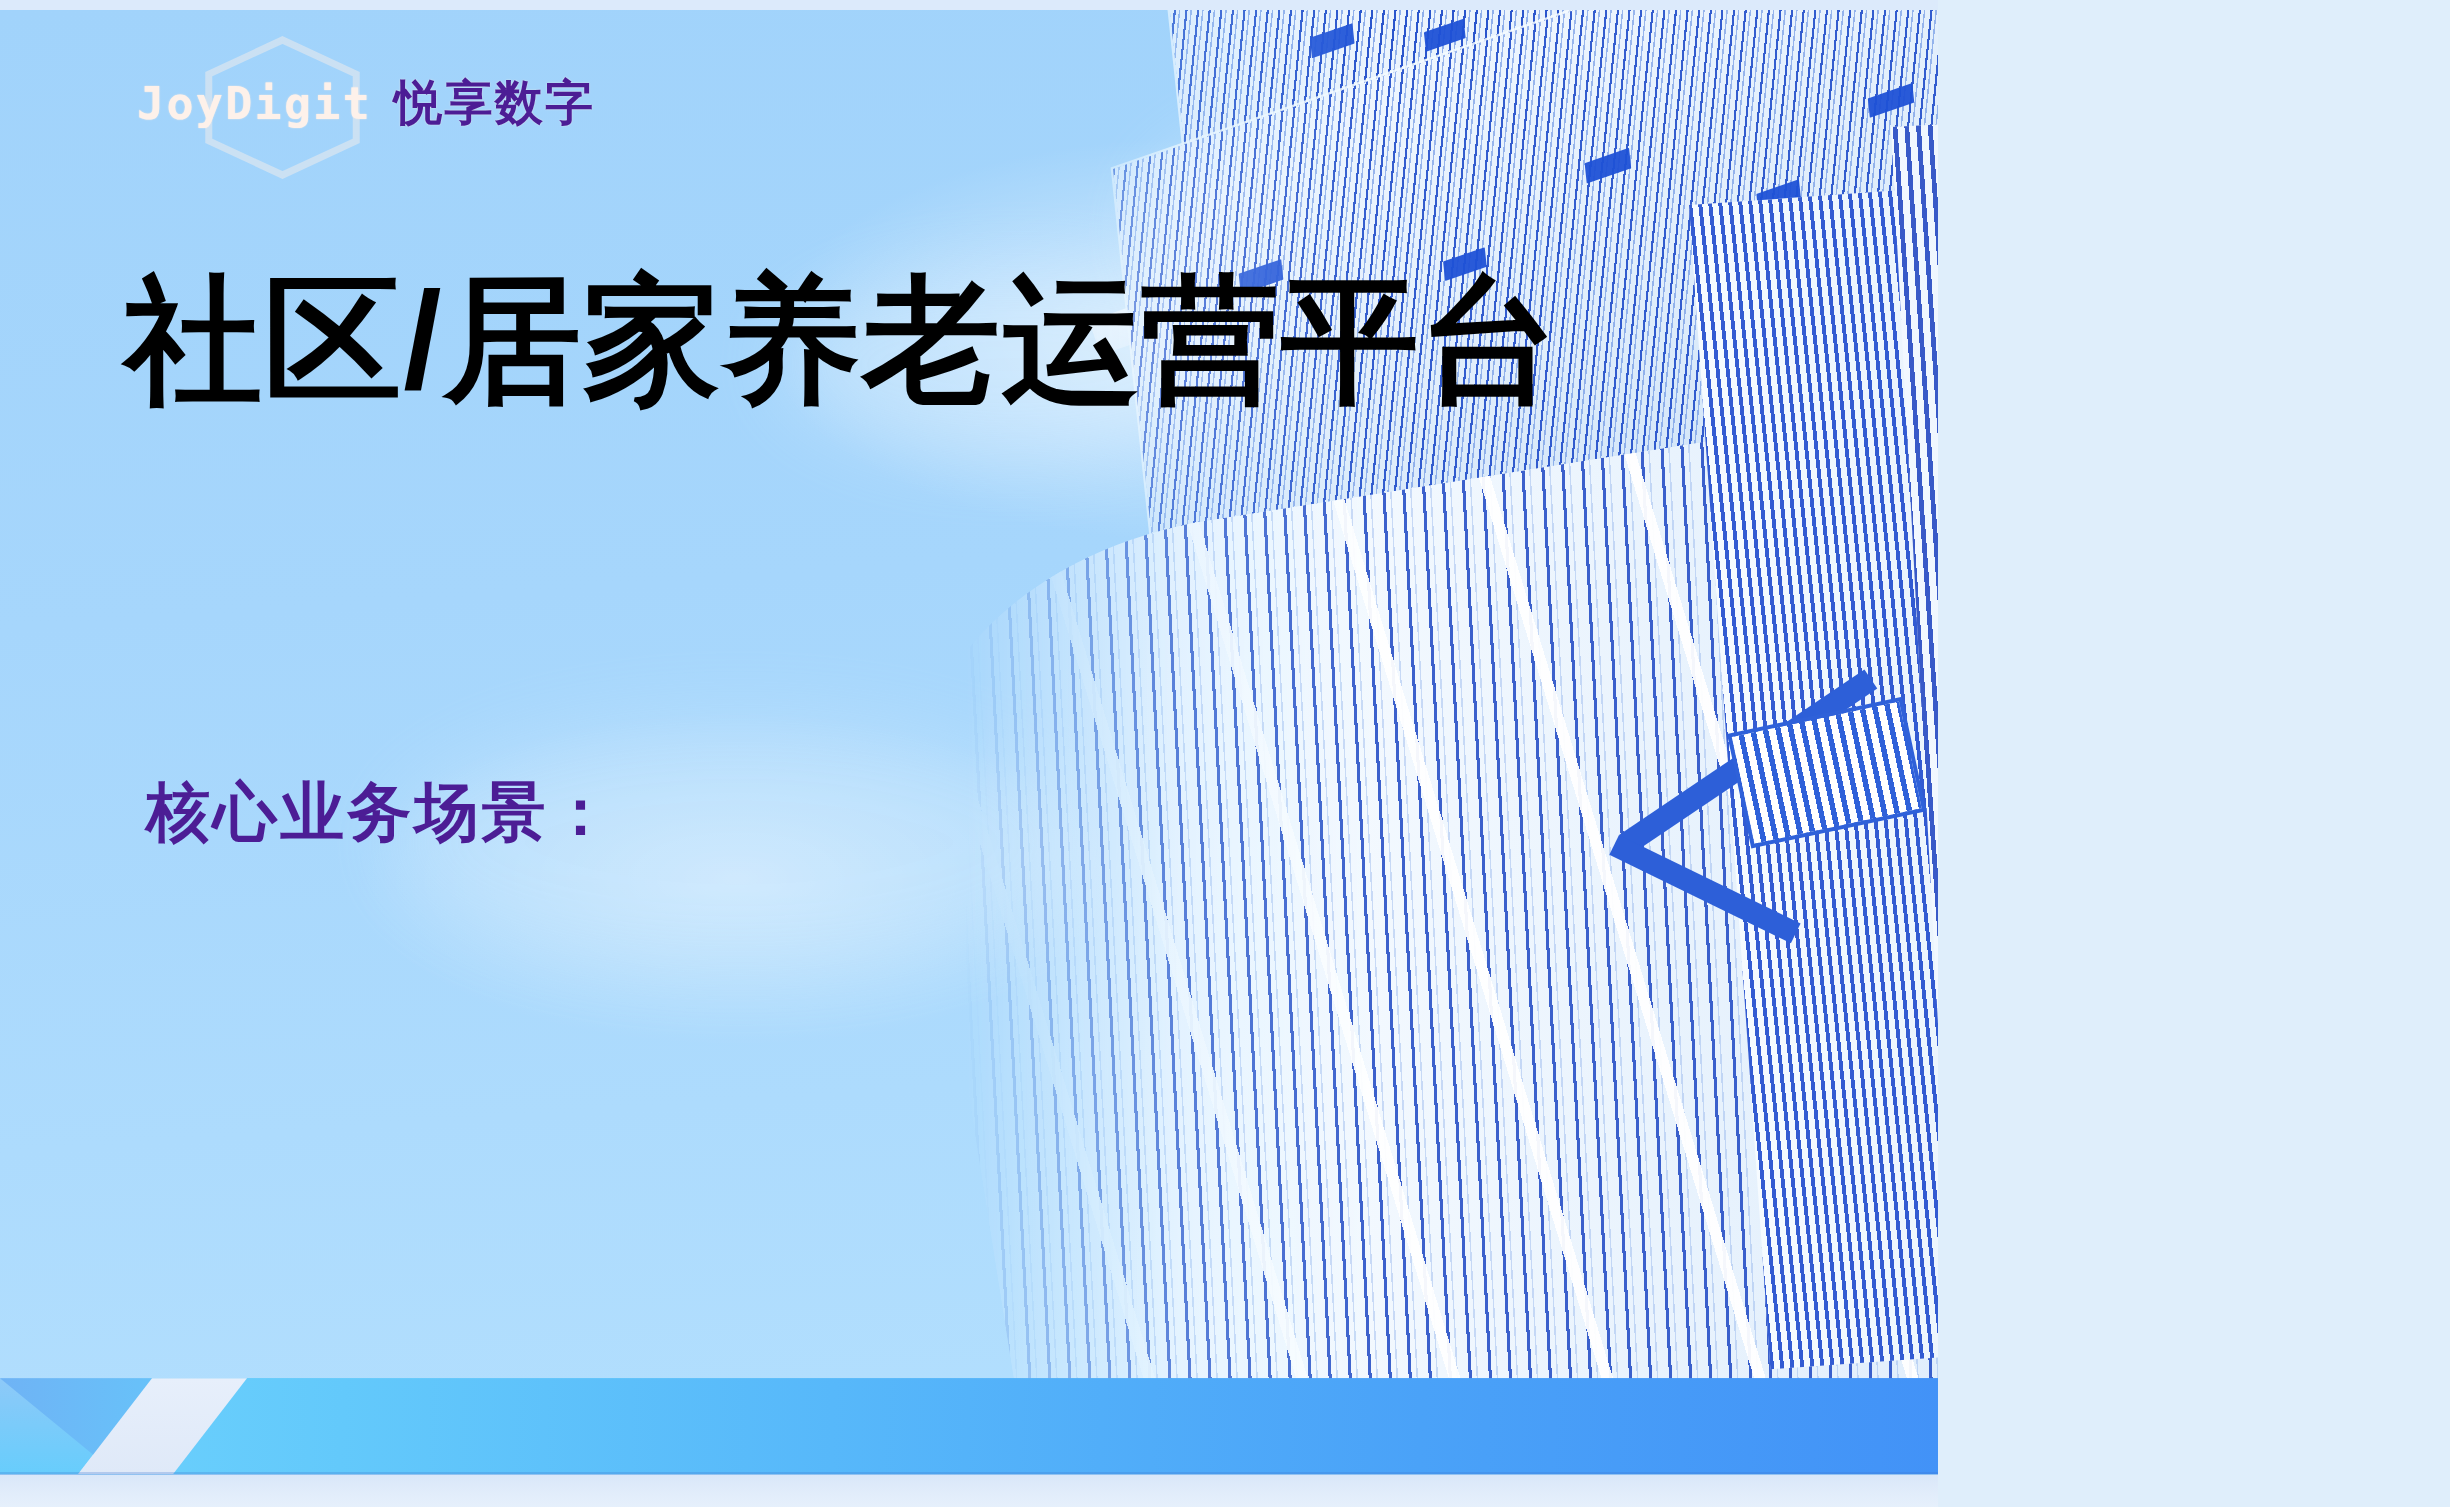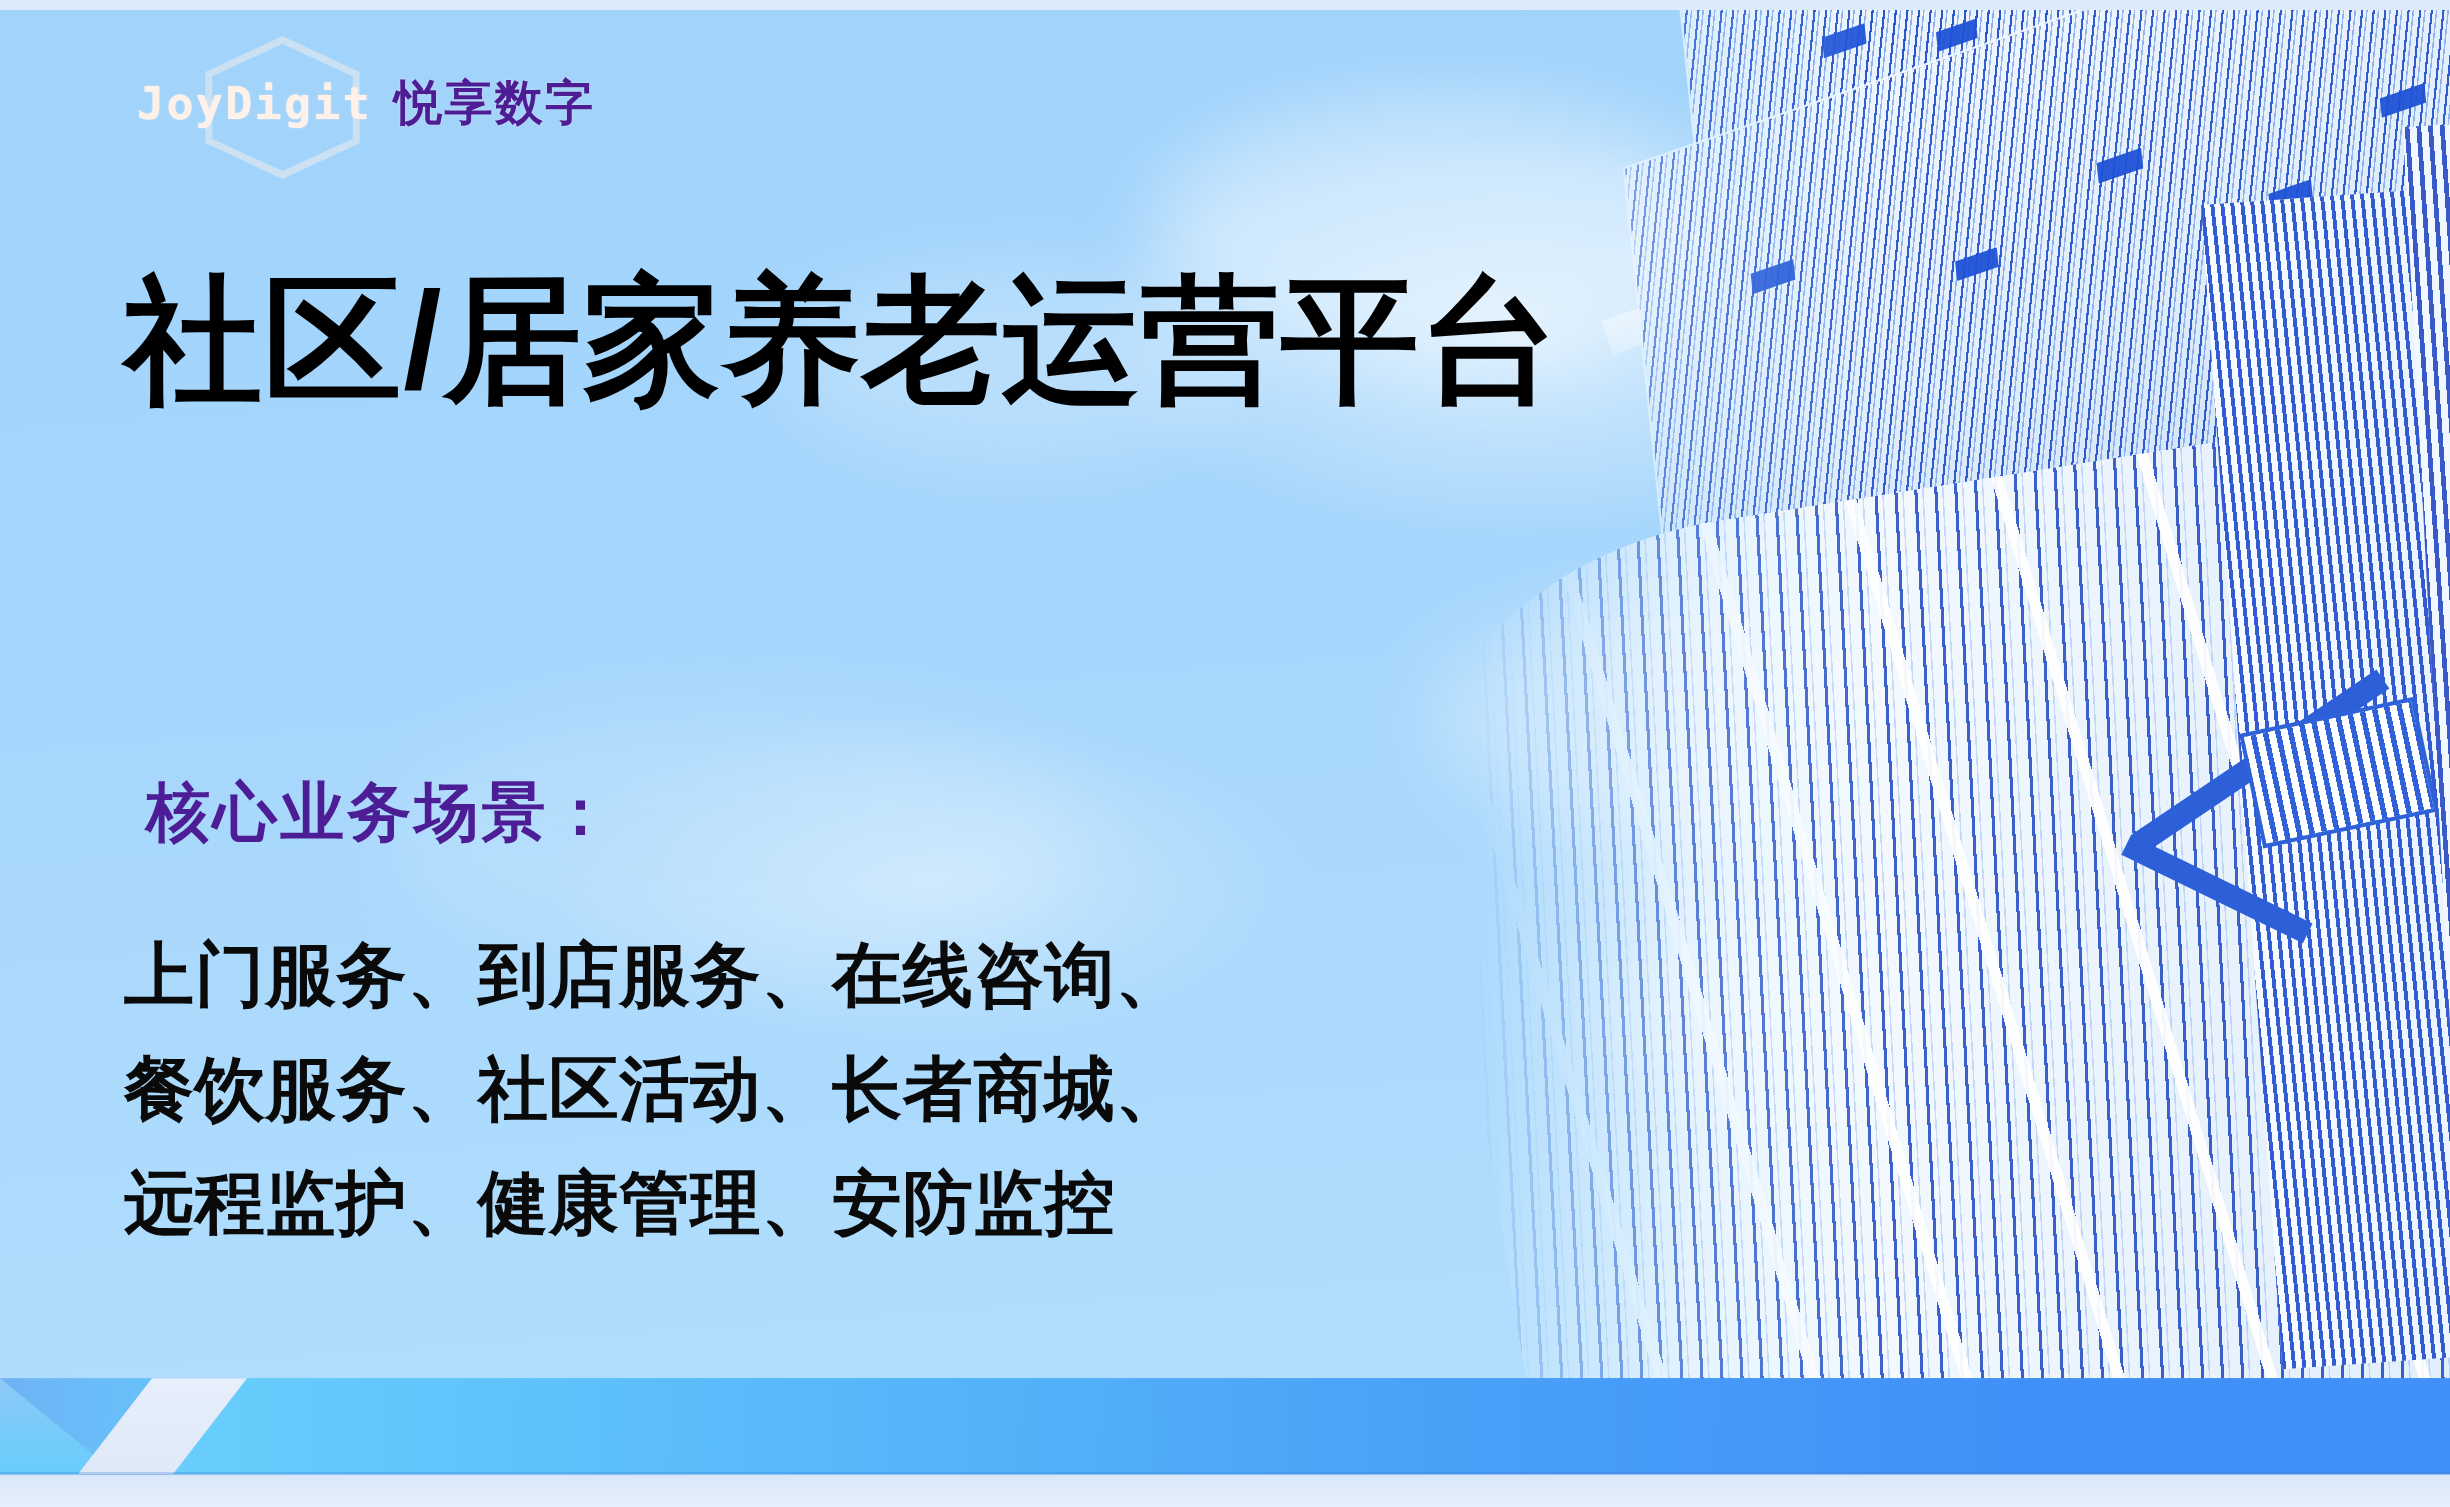--- a/index.html
+++ b/index.html
@@ -6,21 +6,21 @@
   * { margin:0; padding:0; box-sizing:border-box; }
   html,body {
     width:2450px; height:1508px; overflow:hidden;
     font-family:"Liberation Sans","DejaVu Sans",sans-serif;
     background:#dfeefb;
   }
 
   
   .slide {
     position:relative;
-    width:2450px; height:1508px;
+    width:1938px; height:1508px;
     overflow:hidden;
     background:#e2effb;
     text-decoration:underline;
   }
 
   
   .top-strip {
     position:absolute; left:0; top:0; width:100%; height:10px;
     background:#dceafb;
     z-index:2;
@@ -292,25 +292,20 @@
       <polygon points="105,6 200,50 200,136 105,180 10,136 10,50" fill="none" stroke="#fdf1ea" stroke-width="9"></polygon>
     </svg>
     <span class="logo-mark">JoyDigit</span>
     <span class="logo-cn">悦享数字</span>
   </div>
 
   <div class="headline">社区/居家养老运营平台</div>
 
   <div class="subhead">核心业务场景：</div>
 
-  <div class="body-lines">
-    <div>上门服务、到店服务、在线咨询、</div>
-    <div>餐饮服务、社区活动、长者商城、</div>
-    <div>远程监护、健康管理、安防监控</div>
-  </div>
 
   <div class="band-wrap">
     <div class="band-wedge"></div>
     <div class="band-base"></div>
     <div class="band-right"></div>
     <div class="band-stripe"></div>
     <div class="band-edge"></div>
     <div class="band-foot"></div>
   </div>
 

